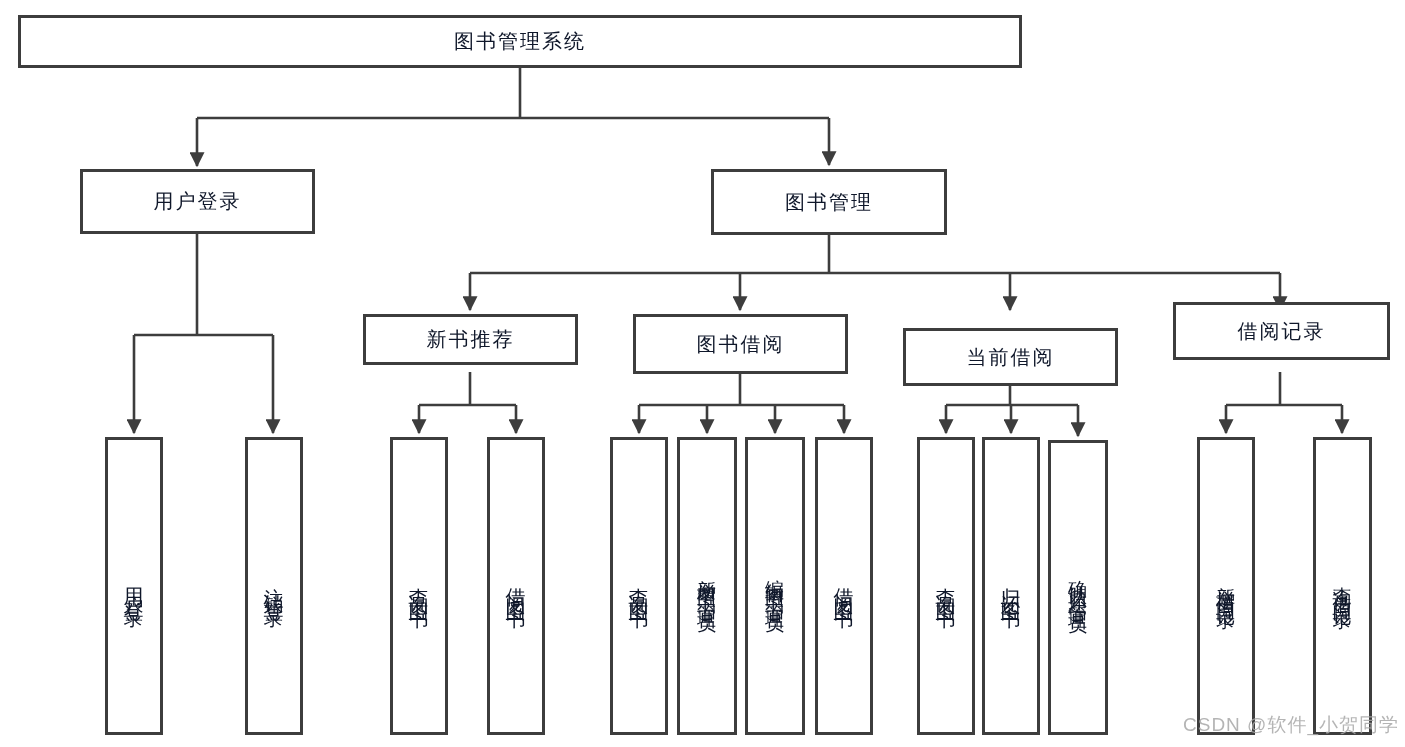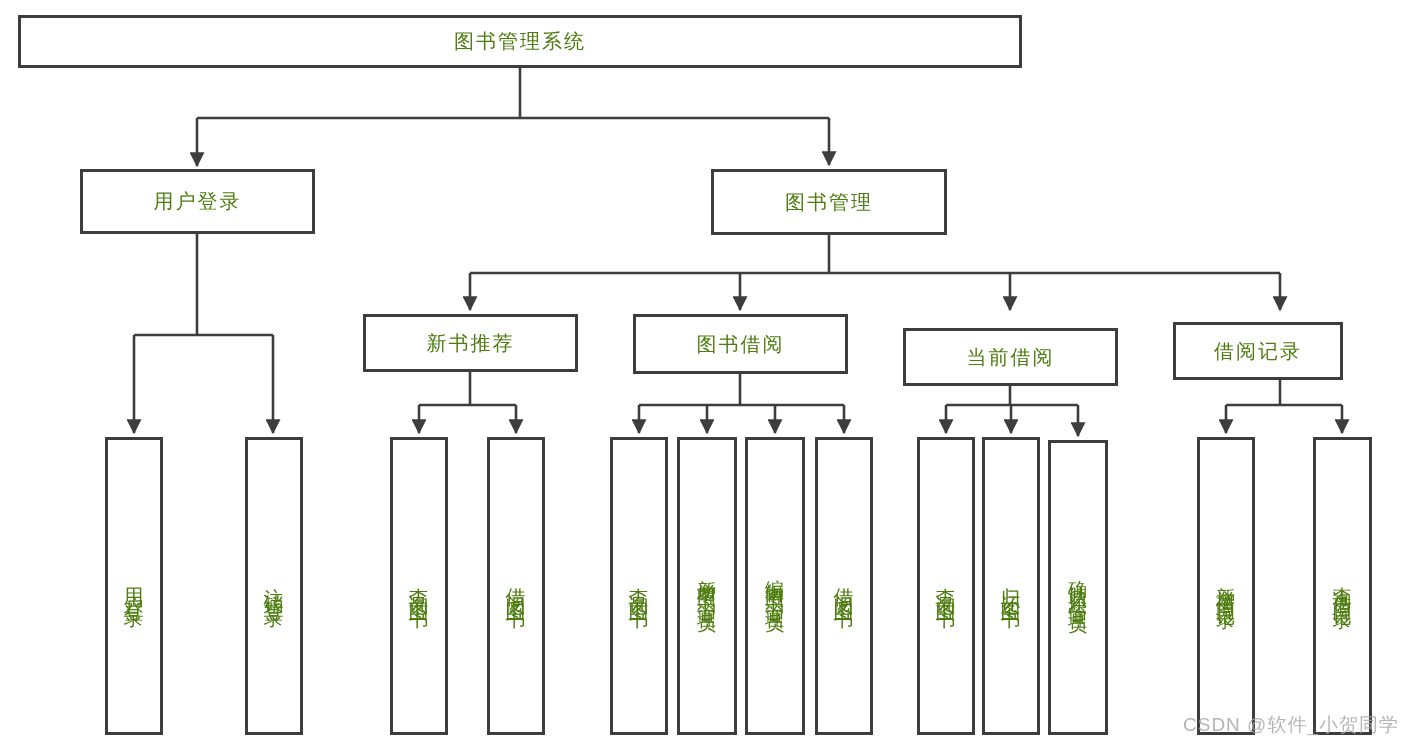--- a/index.html
+++ b/index.html
@@ -15,21 +15,21 @@
     position: absolute;
     left: 0; top: 0;
     z-index: 1;
     pointer-events: none;
   }
   .box {
     position: absolute;
     box-sizing: border-box;
     background: #ffffff;
     border: 3px solid #3d3d3d;
-    color: #4d7c0f;
+    color: #0f172a;
     display: flex;
     align-items: center;
     justify-content: center;
     z-index: 2;
   }
   .h-box {
     font-size: 20px;
     letter-spacing: 2px;
     white-space: nowrap;
   }
@@ -111,24 +111,24 @@
       <path d="M1226,405 V433" marker-end="url(#arrow)"></path>
       <path d="M1342,405 V433" marker-end="url(#arrow)"></path>
     </g>
   </svg>
 
   <div class="box h-box" style="left:18px; top:15px; width:1004px; height:53px;">图书管理系统</div>
 
   <div class="box h-box" style="left:80px; top:169px; width:235px; height:65px;">用户登录</div>
   <div class="box h-box" style="left:711px; top:169px; width:236px; height:66px;">图书管理</div>
 
-  <div class="box h-box" style="left:363px; top:314px; width:215px; height:58px;">新书推荐</div>
+  <div class="box h-box" style="left:363px; top:314px; width:215px; height:51px;">新书推荐</div>
   <div class="box h-box" style="left:633px; top:314px; width:215px; height:60px;">图书借阅</div>
   <div class="box h-box" style="left:903px; top:328px; width:215px; height:58px;">当前借阅</div>
-  <div class="box h-box" style="left:1173px; top:322px; width:170px; height:58px;">借阅记录</div>
+  <div class="box h-box" style="left:1173px; top:302px; width:217px; height:58px;">借阅记录</div>
 
   <div class="box v-box" style="left:105px; top:437px; width:58px; height:298px;">用户登录</div>
   <div class="box v-box" style="left:245px; top:437px; width:58px; height:298px;">注销登录</div>
 
   <div class="box v-box" style="left:390px; top:437px; width:58px; height:298px;">查询图书</div>
   <div class="box v-box" style="left:487px; top:437px; width:58px; height:298px;">借阅图书</div>
 
   <div class="box v-box" style="left:610px; top:437px; width:58px; height:298px;">查询图书</div>
   <div class="box v-box long" style="left:677px; top:437px; width:60px; height:298px;">新增图书（管理员）</div>
   <div class="box v-box long" style="left:745px; top:437px; width:60px; height:298px;">编辑图书（管理员）</div>

